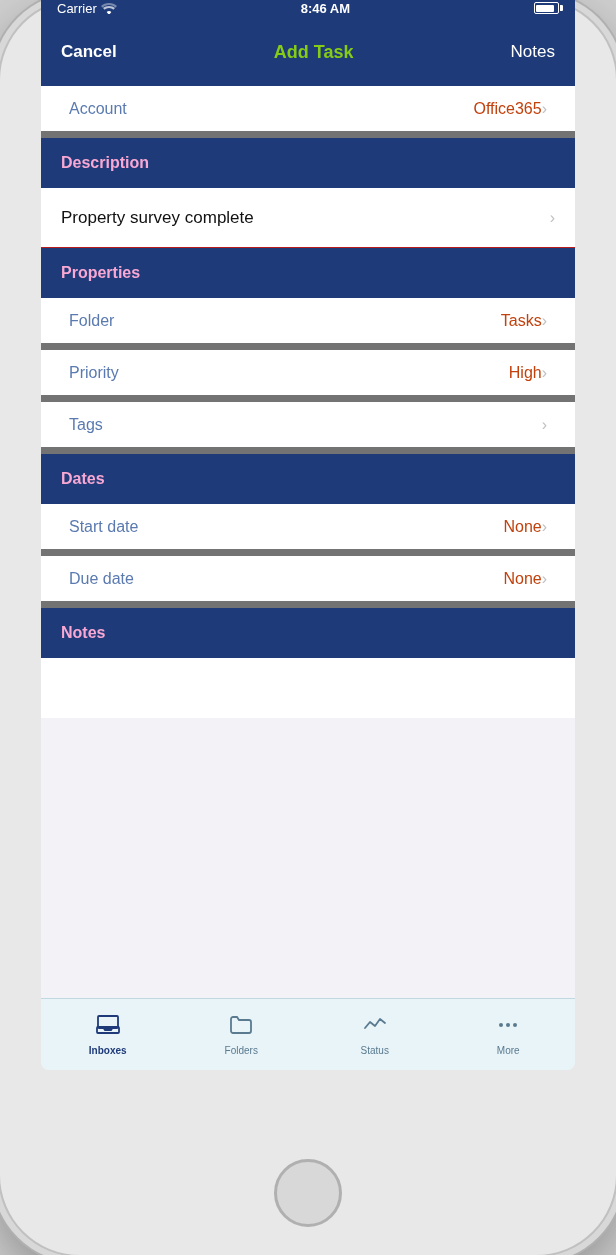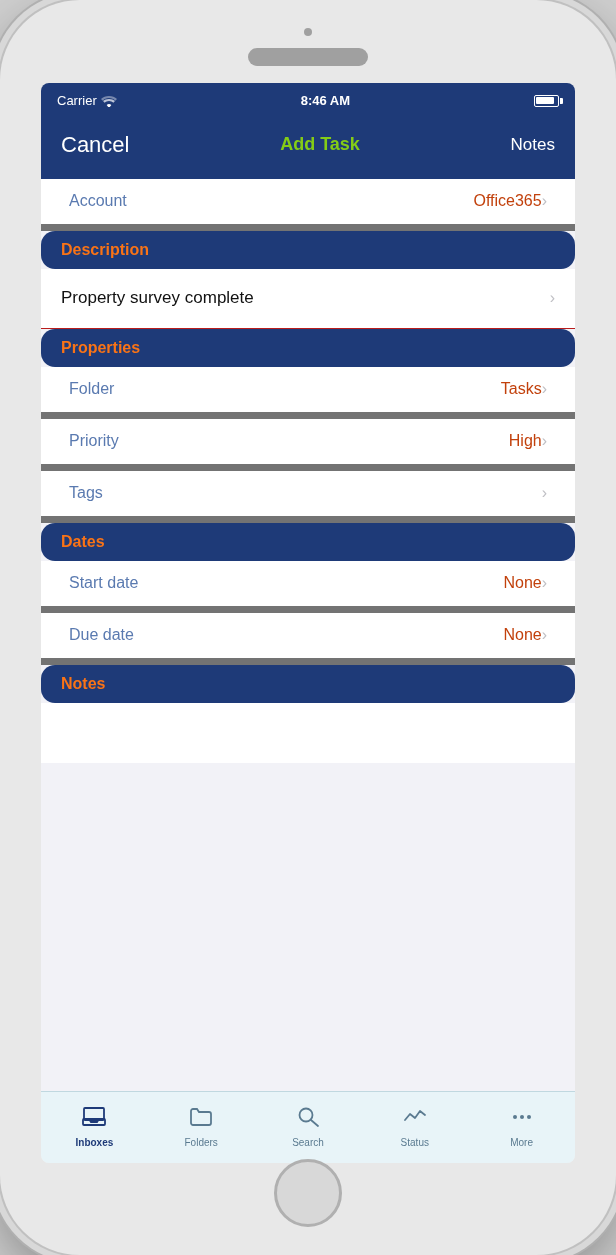--- a/index.html
+++ b/index.html
@@ -19,21 +19,21 @@
       border-radius: 80px;
       position: relative;
       box-shadow:
         0 0 0 2px #c0c0c0,
         0 0 0 8px #d8d8d8,
         0 0 0 10px #b0b0b0,
         0 20px 60px rgba(0,0,0,0.4);
       display: flex;
       flex-direction: column;
       align-items: center;
-      justify-content: center;
+      justify-content: flex-start;
     }
 
     .phone-frame::before {
       content: '';
       position: absolute;
       top: 28px;
       left: 50%;
       transform: translateX(-50%);
       width: 8px;
       height: 8px;
@@ -104,22 +104,22 @@
       background: #1e3a78;
       display: flex;
       justify-content: space-between;
       align-items: center;
       padding: 0 20px;
       height: 52px;
       flex-shrink: 0;
     }
     .nav-bar .cancel-btn {
       color: white;
-      font-size: 22px;
-      font-weight: 400;
+      font-size: 17px;
+      font-weight: 700;
       cursor: pointer;
     }
     .nav-bar .title {
       color: #84cc16;
       font-size: 18px;
       font-weight: 700;
     }
     .nav-bar .save-btn {
       color: white;
       font-size: 17px;
@@ -137,25 +137,24 @@
     
     .content {
       flex: 1;
       overflow-y: auto;
       background: #f2f2f7;
     }
 
     
     .section-header {
       background: #1e3a78;
-      color: #f97316;
+      color: #f9a8d4;
       font-size: 16px;
       font-weight: 600;
-      padding: 10px 20px;
-      border-radius: 14px;
+      padding: 16px 20px;
     }
 
     
     .row {
       background: white;
       display: flex;
       align-items: center;
       padding: 0 28px;
       min-height: 52px;
       border-bottom: 7px solid #737373;
@@ -371,29 +370,20 @@
 
       <div class="tab-item">
         <span class="tab-icon">
           <svg width="24" height="22" viewBox="0 0 24 22" fill="none">
             <path d="M2 5a2 2 0 012-2h4l2 3h10a2 2 0 012 2v9a2 2 0 01-2 2H4a2 2 0 01-2-2V5z" stroke="#5a7a90" stroke-width="1.8" fill="none"></path>
           </svg>
         </span>
         <span class="tab-label">Folders</span>
       </div>
 
-      <div class="tab-item">
-        <span class="tab-icon">
-          <svg width="24" height="22" viewBox="0 0 24 22" fill="none">
-            <circle cx="10" cy="9" r="6.5" stroke="#5a7a90" stroke-width="1.8"></circle>
-            <line x1="15" y1="14" x2="22" y2="20" stroke="#5a7a90" stroke-width="1.8" stroke-linecap="round"></line>
-          </svg>
-        </span>
-        <span class="tab-label">Search</span>
-      </div>
 
 
       <div class="tab-item">
         <span class="tab-icon">
           <svg width="24" height="22" viewBox="0 0 24 22" fill="none">
             <polyline points="2,14 7,8 12,12 17,5 22,9" stroke="#5a7a90" stroke-width="1.8" fill="none" stroke-linecap="round" stroke-linejoin="round"></polyline>
           </svg>
         </span>
         <span class="tab-label">Status</span>
       </div>

